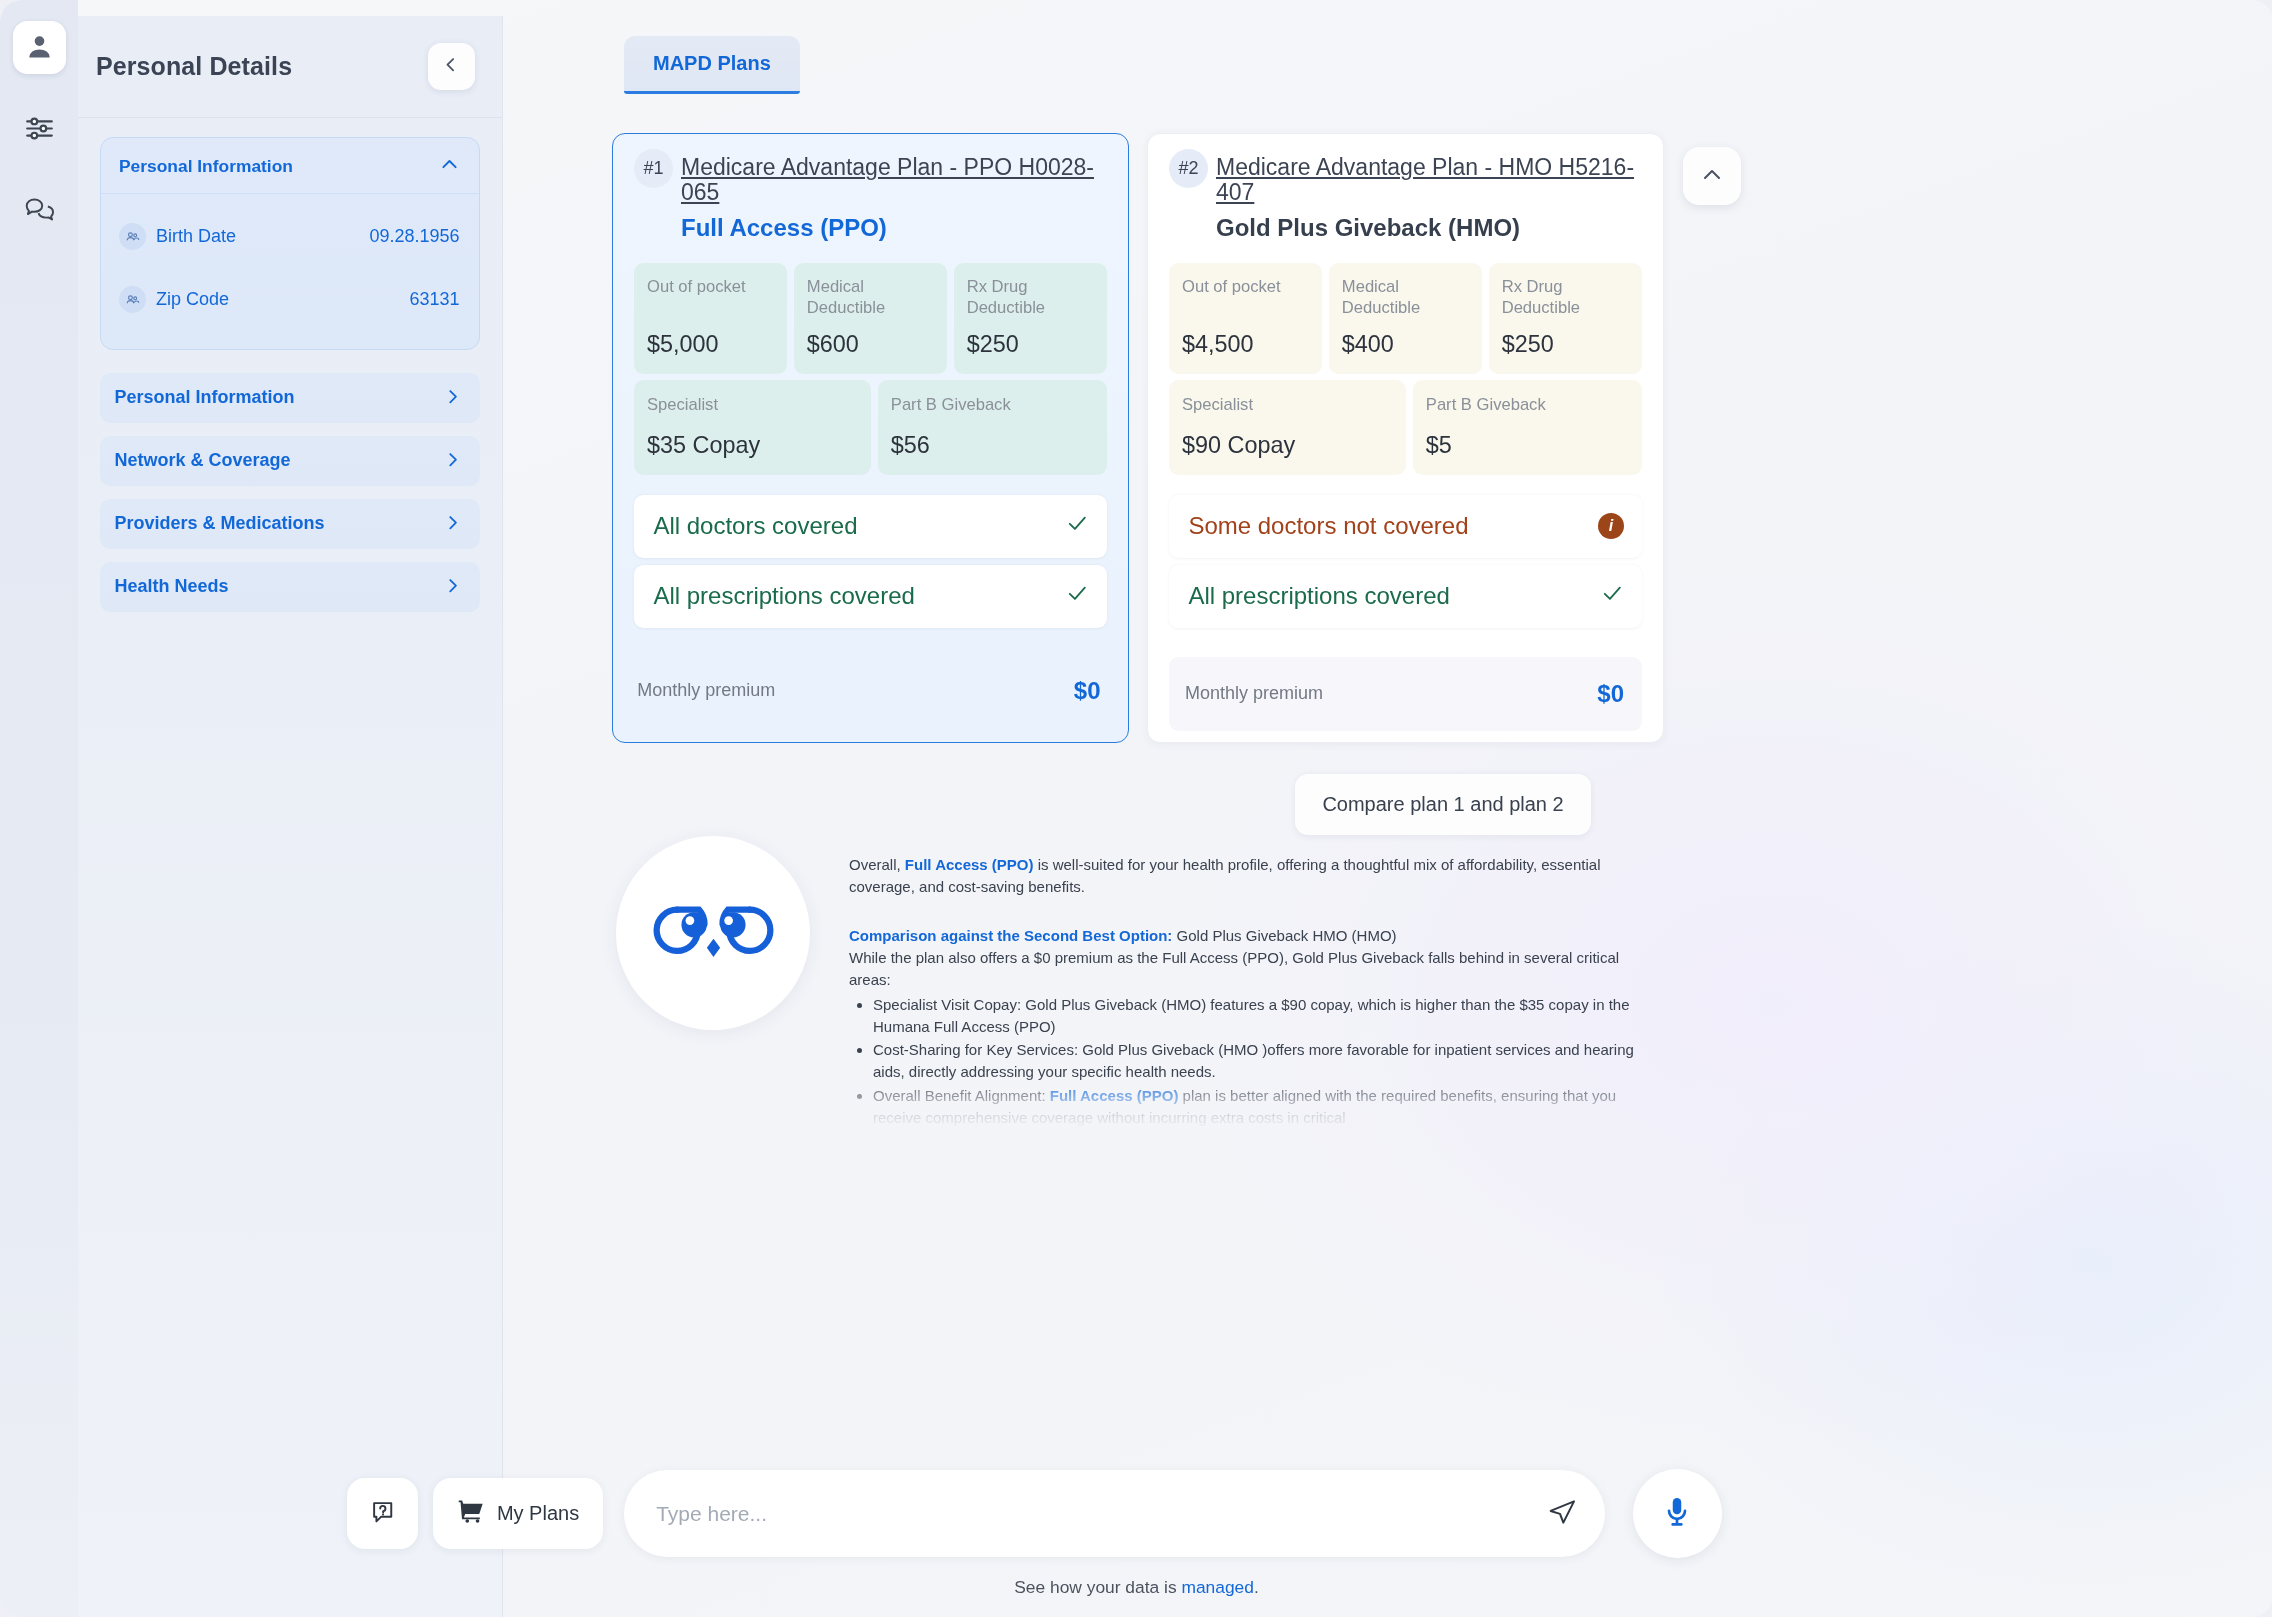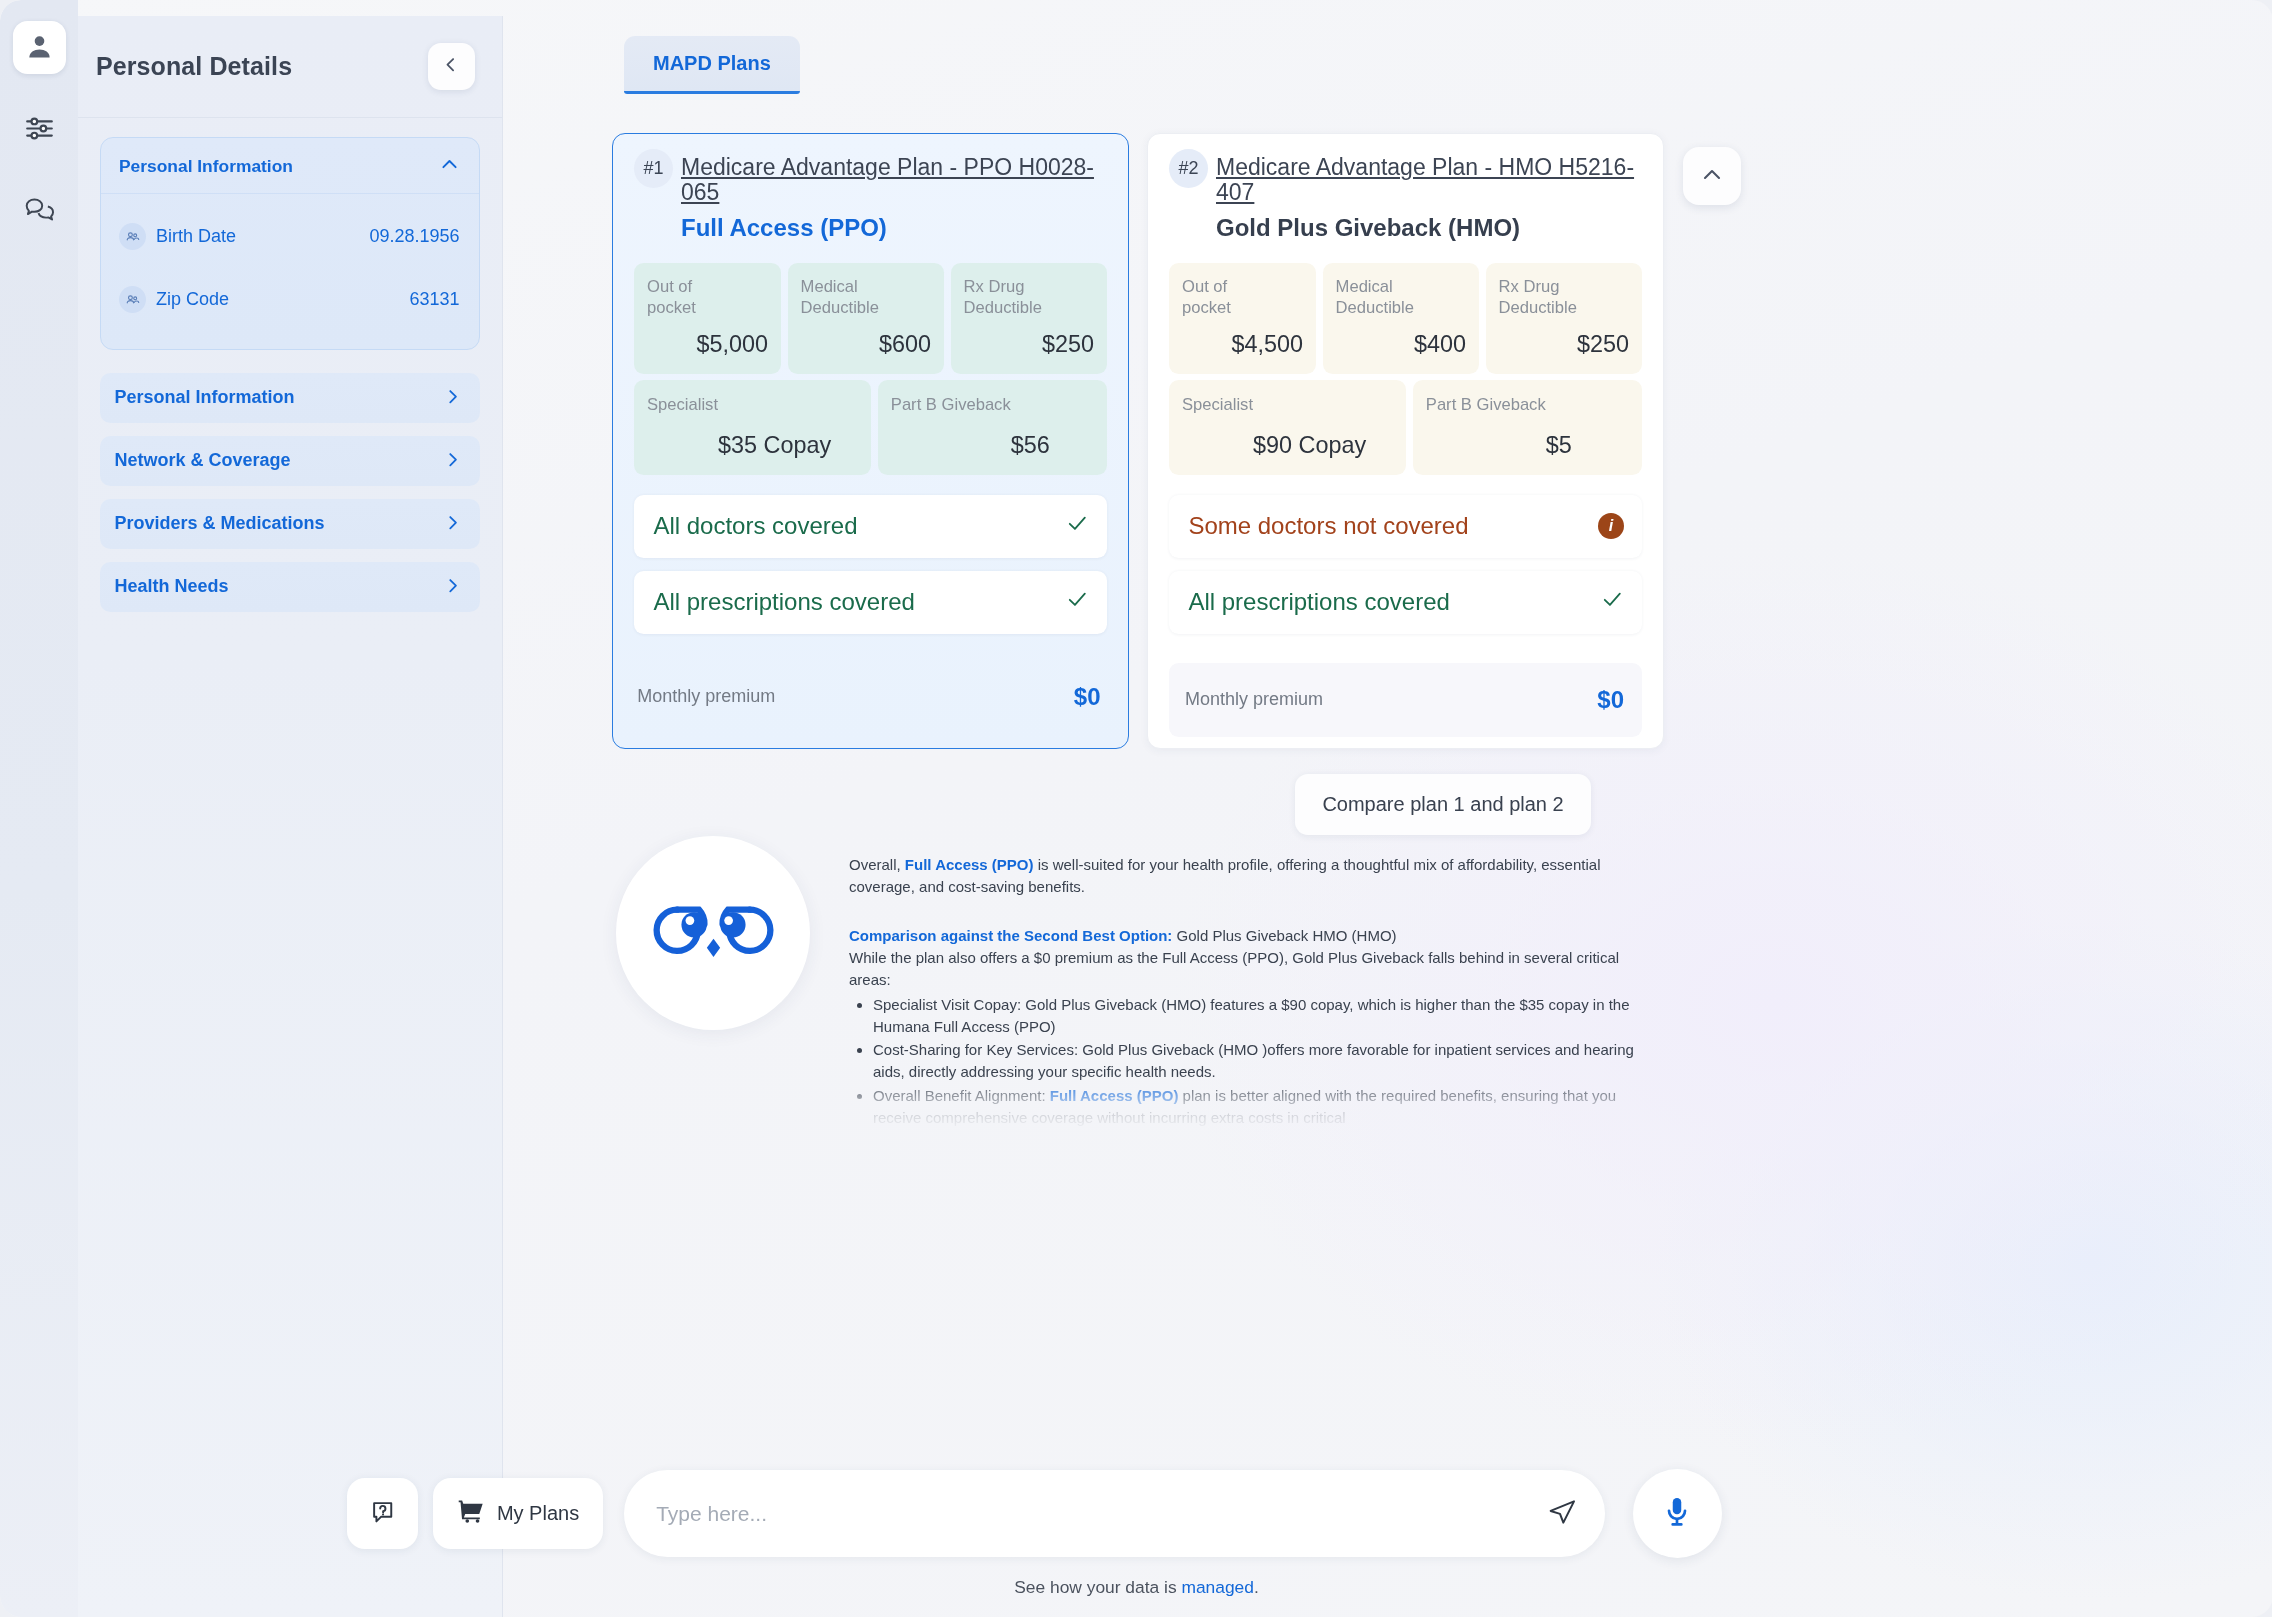--- a/index.html
+++ b/index.html
@@ -111,37 +111,37 @@
     display: flex; align-items: center; justify-content: center;
     flex: 0 0 auto; margin-top: -3.2px;
   }
   .pc-sub { font-size: 23px; color: #3c4453; line-height: 1.1; padding-top: 3.2px; text-decoration: underline; }
   .pc-name { font-size: 24px; font-weight: 700; margin: 8px 0 0 47px; }
   .pcard.a .pc-name { color: #1368d8; }
   .pcard.b .pc-name { color: #363f4e; }
 
   .tiles { margin-top: 21px; display: flex; gap: 6.5px; }
   .tile { flex: 1; border-radius: 9.7px; padding: 14.5px 13px 16px 13px; min-height: 111px;
-          display: flex; flex-direction: row; }
+          display: flex; flex-direction: column; }
   .pcard.a .tile { background: #ddefec; }
   .pcard.b .tile { background: #faf7ed; }
   .tile .k { font-size: 16.6px; color: #8a9099; line-height: 1.25; }
   .tile .v { font-size: 23.4px; color: #2d333d; margin-top: auto; padding-top: 11.3px; }
 
   .tiles2 { margin-top: 6.5px; display: flex; gap: 6.5px; }
   .tiles2 .tile { min-height: 95px; }
   .tiles2 .t-a { flex: 1.04; }
   .tiles2 .t-b { flex: 1; }
 
   .cov {
     margin-top: 19.4px; height: 63px; background: #ffffff; border-radius: 9.7px;
     display: flex; align-items: center; justify-content: space-between;
     padding: 0 18px 0 19.4px; box-shadow: 0 0.8px 3.2px rgba(30,50,90,.06);
   }
-  .cov + .cov { margin-top: 13px; }
+  .cov + .cov { margin-top: 7px; }
   .cov .txt { font-size: 24px; }
   .cov.ok .txt { color: #1a6b4b; }
   .cov.warn .txt { color: #a2421b; }
   .cov .chk { color: #1a6b4b; font-size: 21px; }
   .badge-i {
     width: 26px; height: 26px; border-radius: 50%; background: #9c4518;
     color: #fff; font-size: 16px; font-weight: 700; font-style: italic;
     display: flex; align-items: center; justify-content: center;
   }
 

